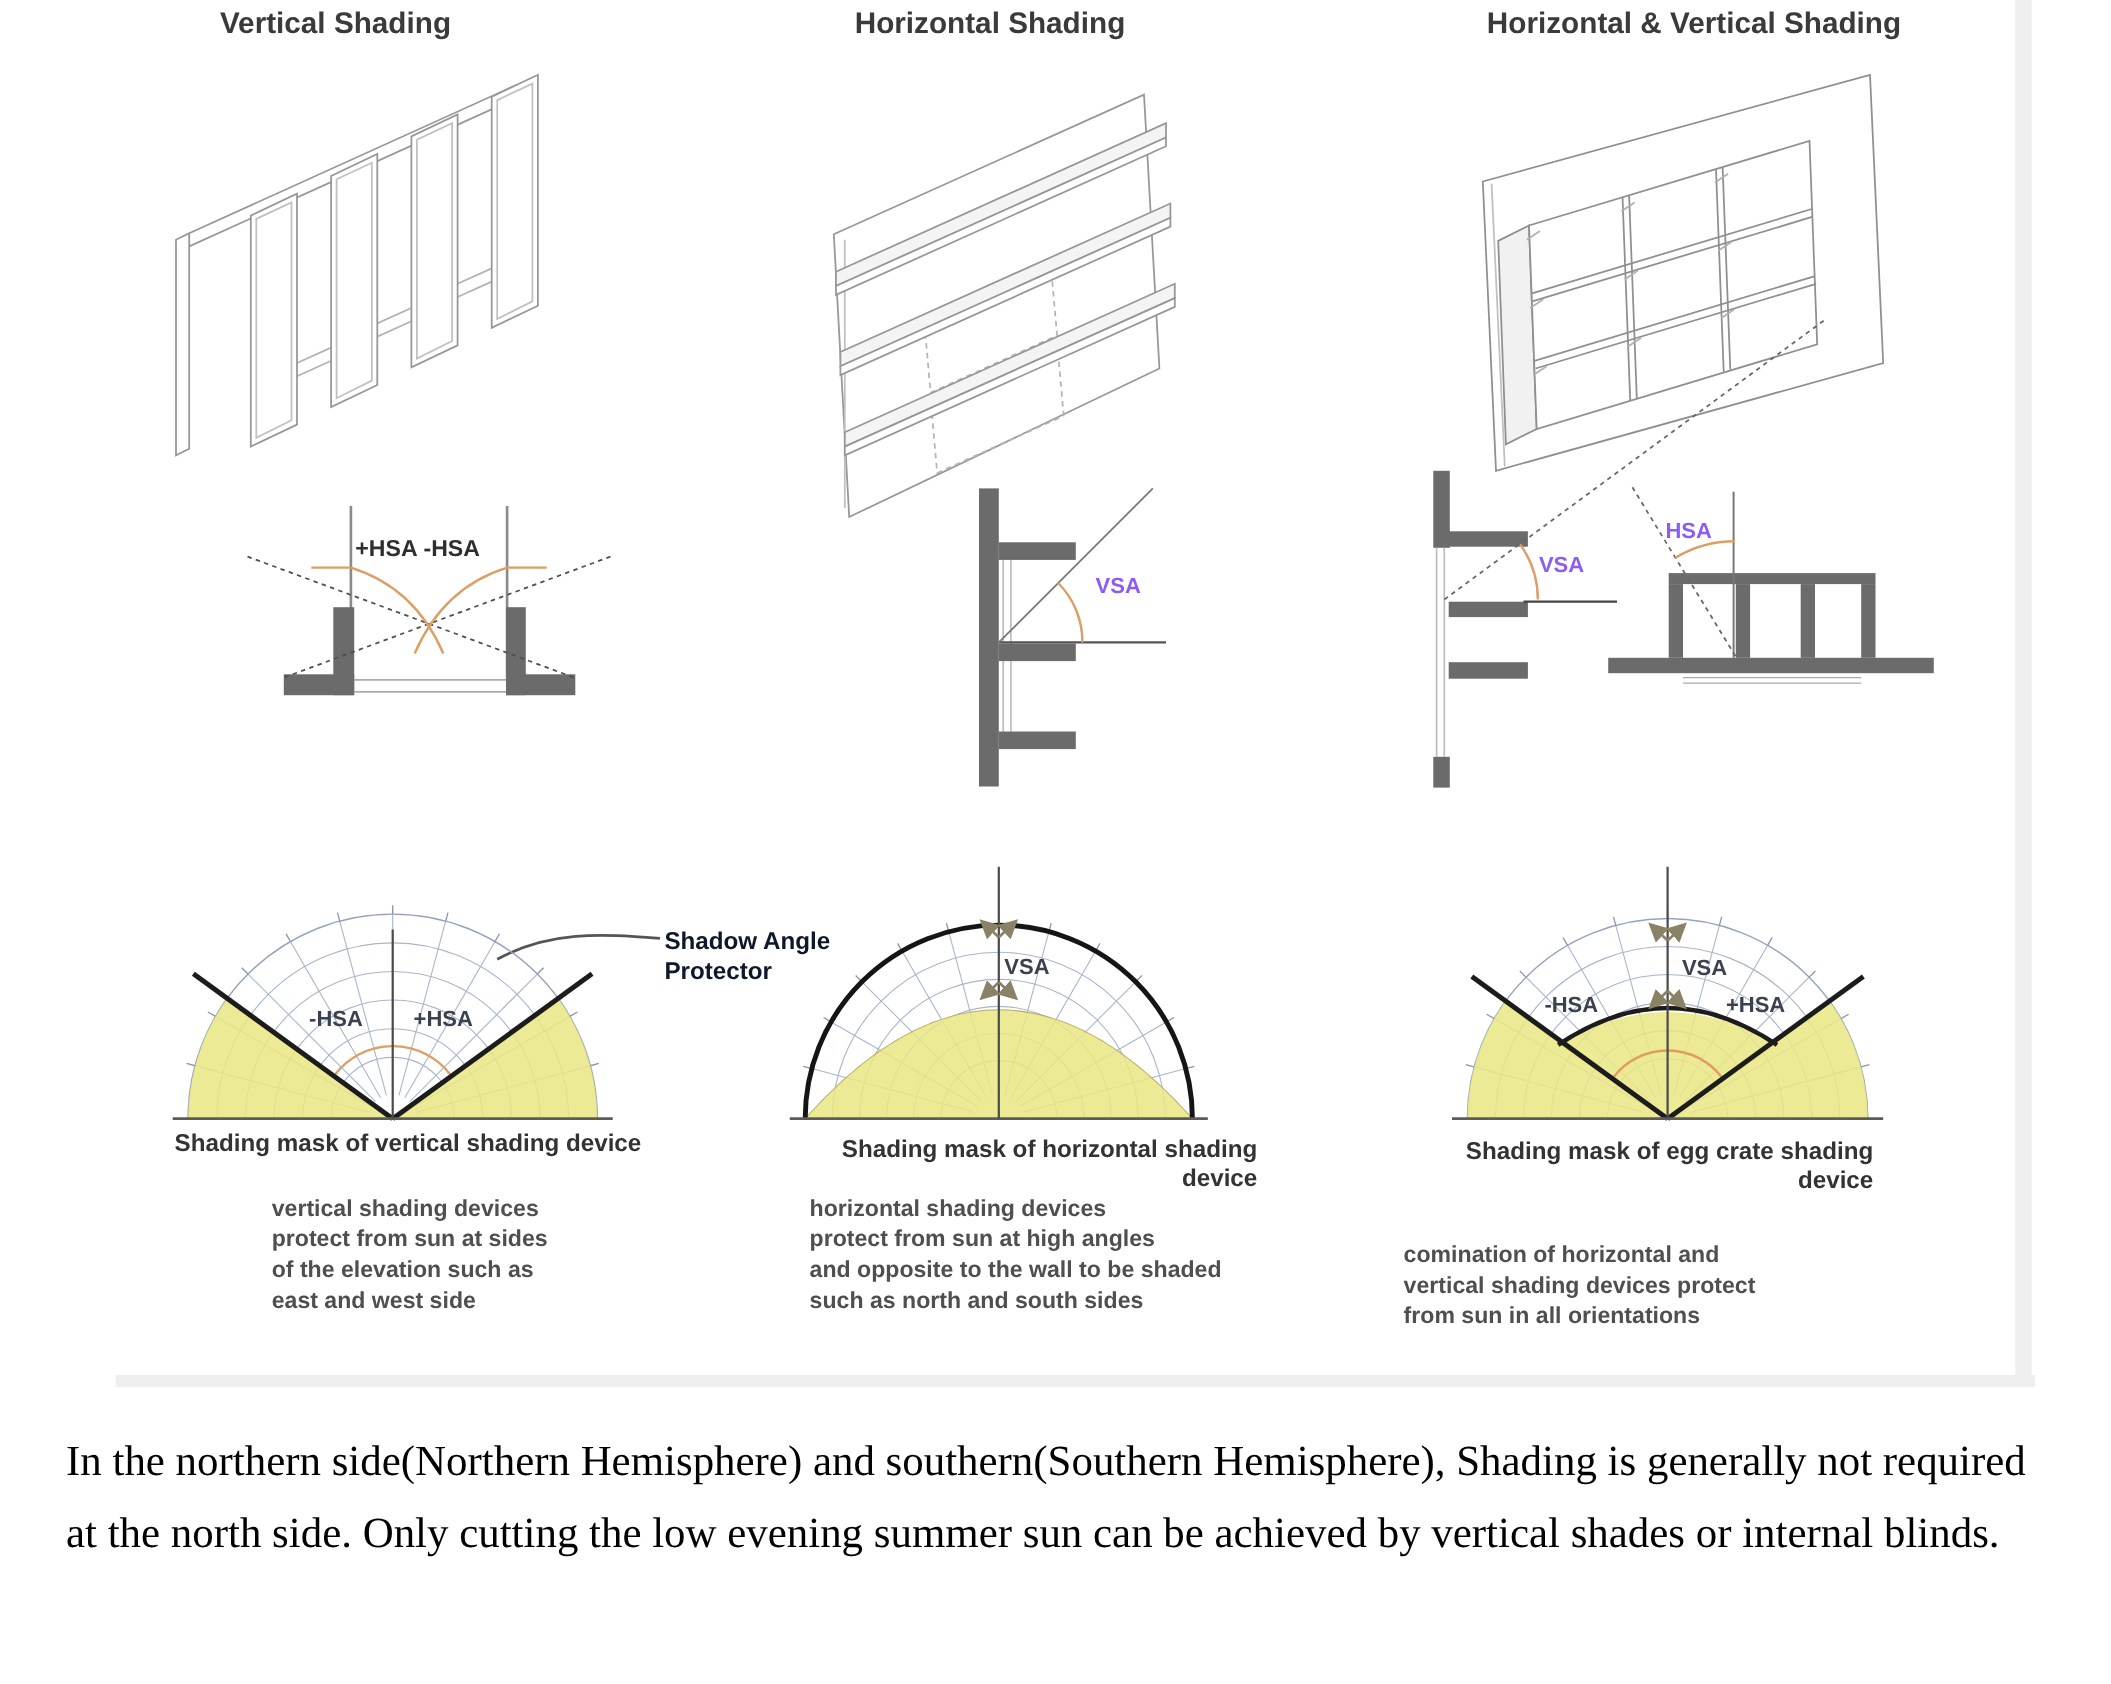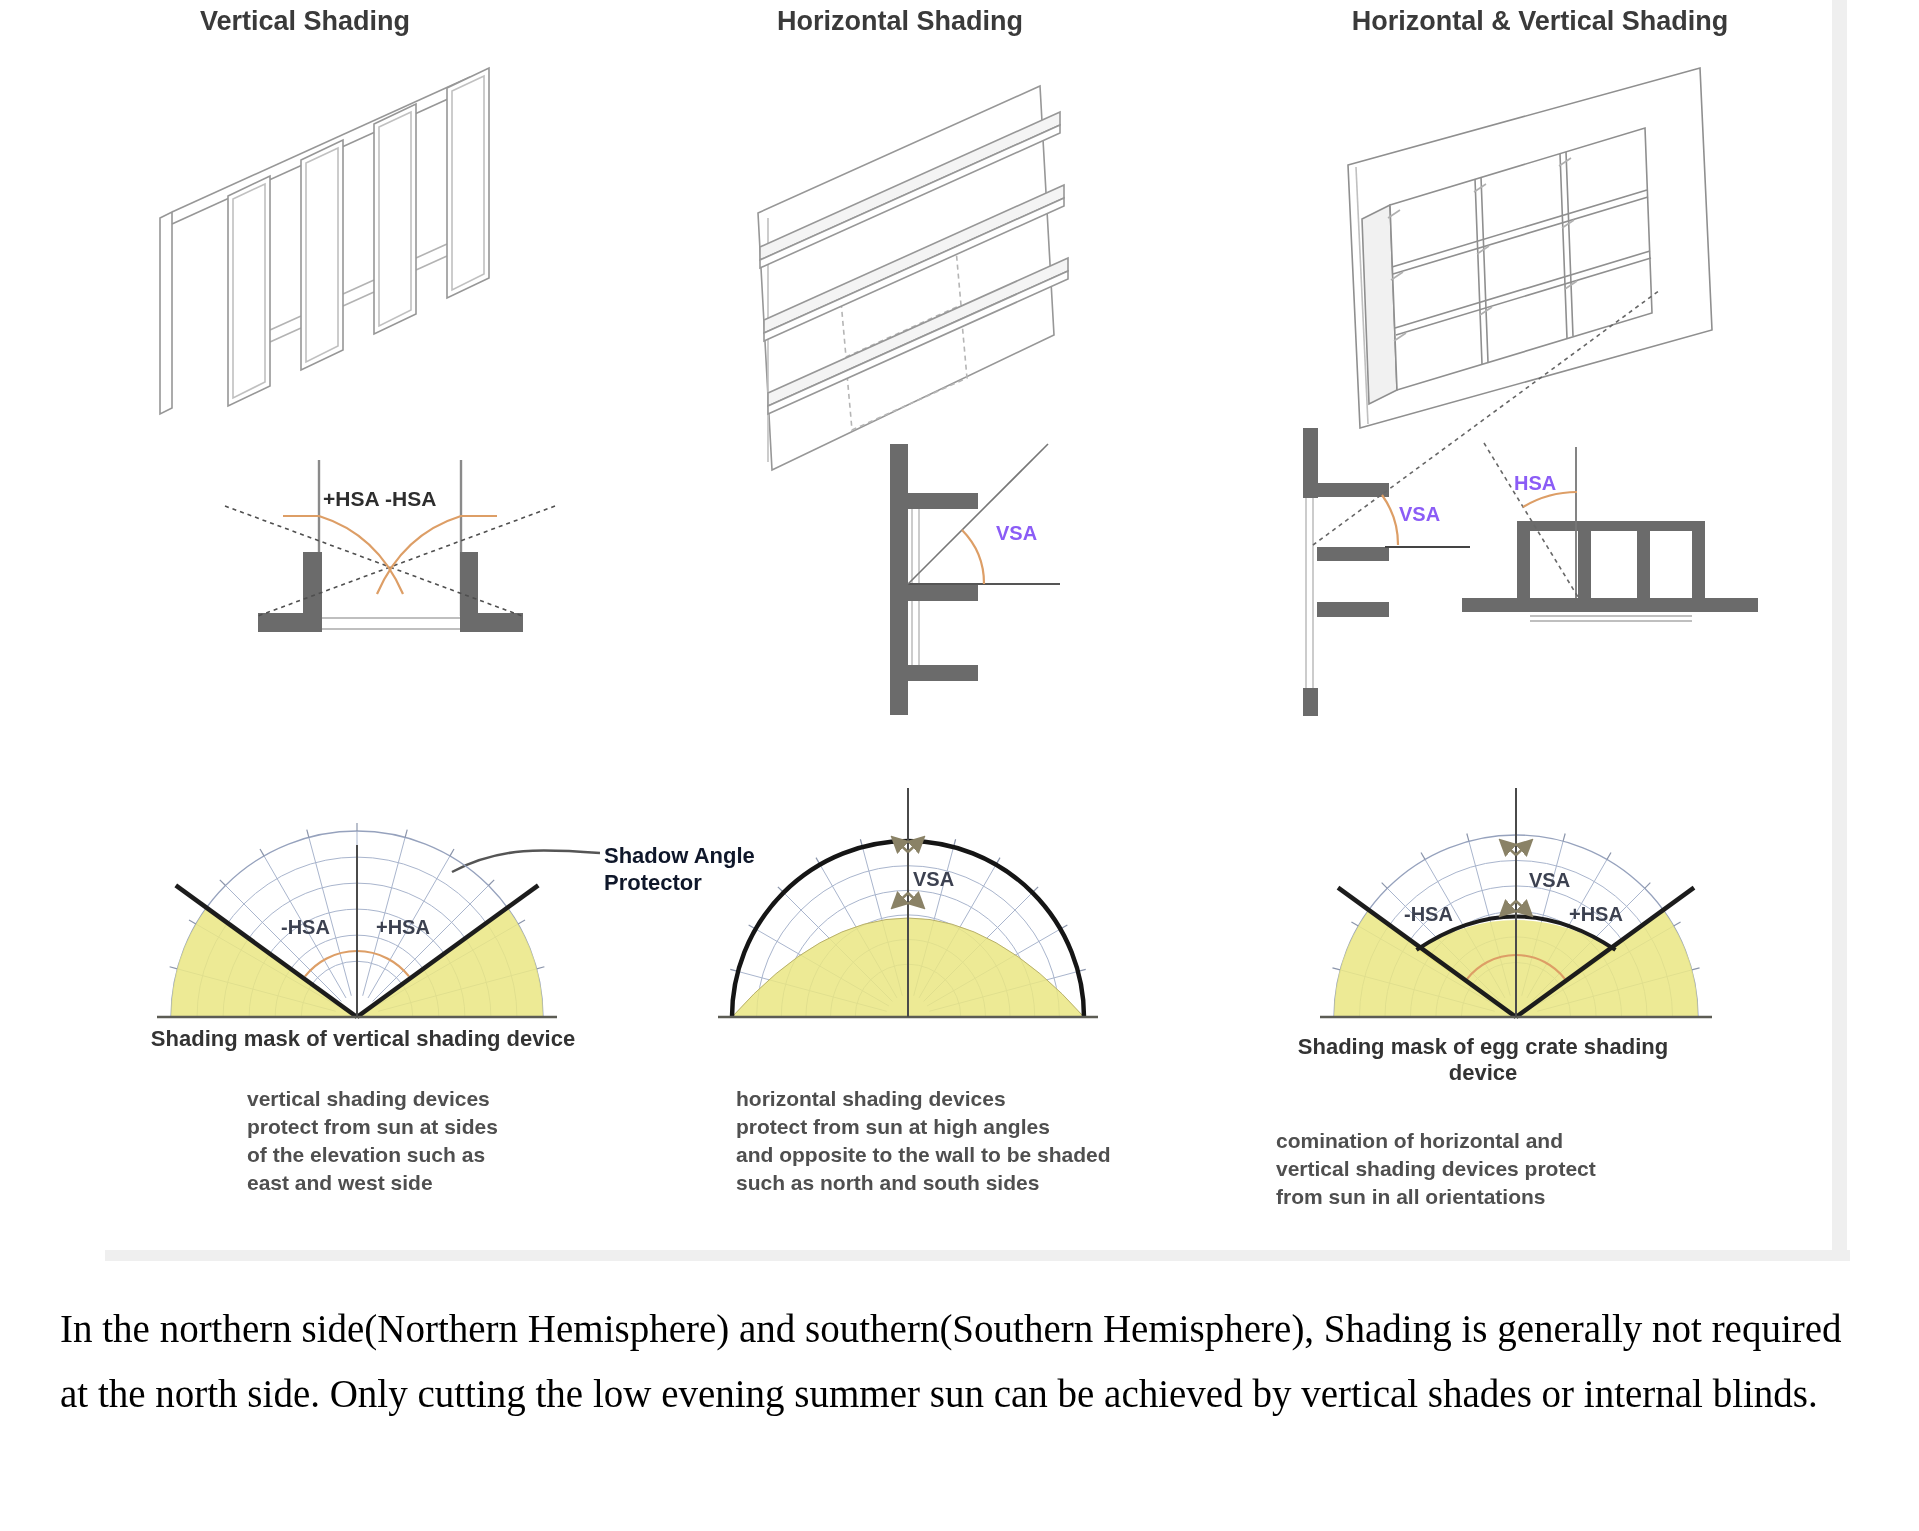--- a/index.html
+++ b/index.html
@@ -4,21 +4,21 @@
 <style>
   html,body{margin:0;padding:0;background:#fff;}
   #stage{position:relative;width:1919px;height:1531px;background:#ffffff;overflow:hidden;
          font-family:"Liberation Sans", sans-serif;}
   #gfx{position:absolute;left:0;top:0;}
   .txt{position:absolute;white-space:pre-line;}
   .title{font-size:27px;font-weight:bold;color:#3a3a3a;text-align:center;}
   .dlabel{font-size:21px;font-weight:bold;color:#2e2e2e;}
   .alabel{font-size:20px;font-weight:bold;color:#8b5cf6;}
   .mlabel{font-size:20px;font-weight:bold;color:#3c4150;}
-  .caption{font-size:22px;font-weight:bold;color:#333333;text-align:center;}
+  .caption{font-size:22px;font-weight:bold;color:#333333;text-align:right;}
   .desc{font-size:21px;font-weight:bold;color:#4f4f4f;line-height:28px;}
   .annot{font-size:22px;font-weight:bold;color:#0f172a;line-height:27px;}
   .footer{font-size:39px;font-family:"Liberation Serif", serif;color:#000;
           line-height:65px;text-align:left;}
   .band{position:absolute;background:#efefef;}
 </style>
 </head>
 <body>
 
 <div id="stage">
@@ -279,20 +279,21 @@
 Protector</div>
 
   <div class="txt mlabel" style="left:281px;top:916px;">-HSA</div>
   <div class="txt mlabel" style="left:376px;top:916px;">+HSA</div>
   <div class="txt mlabel" style="left:913px;top:868px;">VSA</div>
   <div class="txt mlabel" style="left:1529px;top:869px;">VSA</div>
   <div class="txt mlabel" style="left:1404px;top:903px;">-HSA</div>
   <div class="txt mlabel" style="left:1569px;top:903px;">+HSA</div>
 
   <div class="txt caption" style="left:143px;top:1026px;width:440px;">Shading mask of vertical shading device</div>
+  <div class="txt caption" style="left:703px;top:1032px;width:440px;">Shading mask of horizontal shading device</div>
   <div class="txt caption" style="left:1263px;top:1034px;width:440px;">Shading mask of egg crate shading device</div>
 
   <div class="txt desc" style="left:736px;top:1085px;">horizontal shading devices
 protect from sun at high angles
 and opposite to the wall to be shaded
 such as north and south sides</div>
   <div class="txt desc" style="left:247px;top:1085px;">vertical shading devices
 protect from sun at sides
 of the elevation such as
 east and west side</div>

